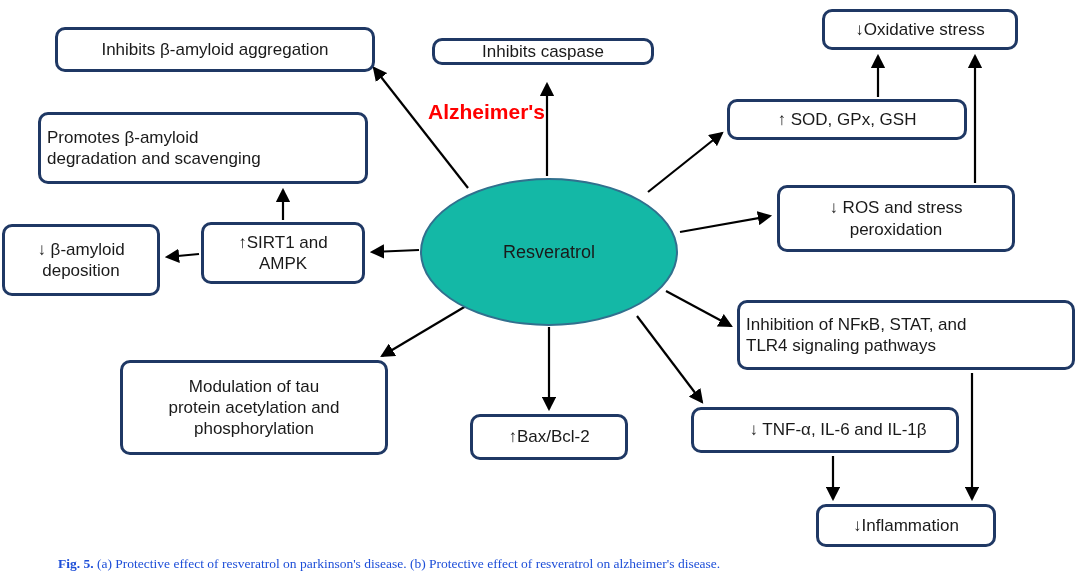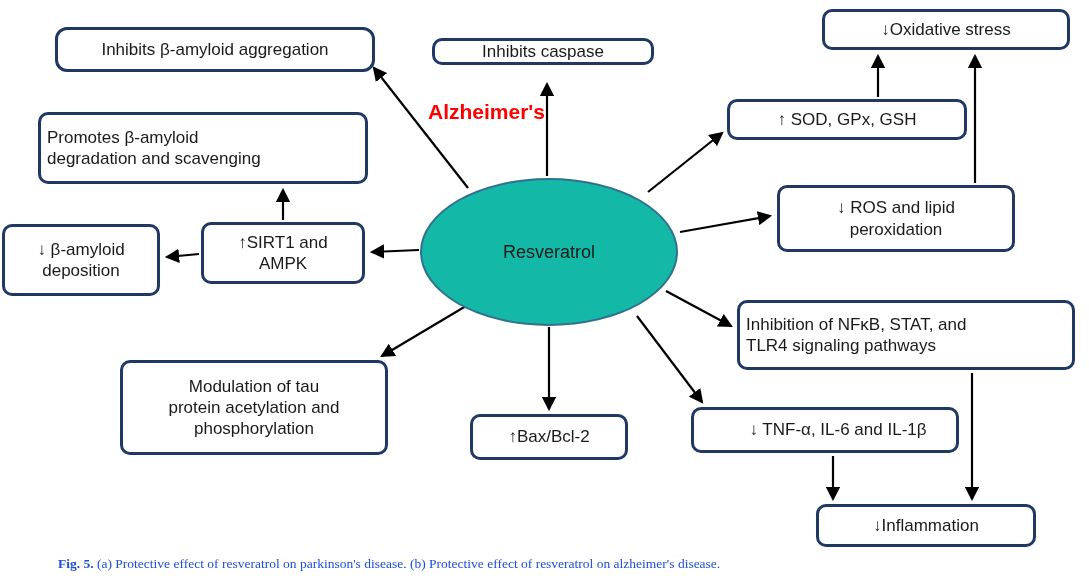--- a/index.html
+++ b/index.html
@@ -100,29 +100,29 @@
       <line x1="972" y1="373" x2="972" y2="499" marker-end="url(#ah)"></line>
     </g>
   </svg>
 
   <div class="ellipse">
     <span class="lbl">Resveratrol</span>
   </div>
 
   <div class="disease-label">Alzheimer's</div>
 
-  <div class="box" style="left:55px; top:27px; width:320px; height:45px;border-radius:12px;">
+  <div class="box" style="left:55px; top:27px; width:320px; height:45px;">
     <span class="lbl">Inhibits β-amyloid aggregation</span>
   </div>
 
   <div class="box" style="left:432px; top:38px; width:222px; height:27px;">
     <span class="lbl">Inhibits caspase</span>
   </div>
 
-  <div class="box" style="left:822px; top:9px; width:248px; height:41px;">
+  <div class="box" style="left:822px; top:9px; width:196px; height:41px;">
     <span class="lbl">↓Oxidative stress</span>
   </div>
 
   <div class="box" style="left:727px; top:99px; width:240px; height:41px;">
     <span class="lbl">↑ SOD, GPx, GSH</span>
   </div>
 
   <div class="box align-left" style="left:38px; top:112px; width:330px; height:72px;">
     <span class="lbl">Promotes β-amyloid
 degradation and scavenging</span>
@@ -132,21 +132,21 @@
     <span class="lbl">↓ β-amyloid
 deposition</span>
   </div>
 
   <div class="box" style="left:201px; top:222px; width:164px; height:62px;">
     <span class="lbl">↑SIRT1 and
 AMPK</span>
   </div>
 
   <div class="box" style="left:777px; top:185px; width:238px; height:67px;">
-    <span class="lbl">↓ ROS and lipid
+    <span class="lbl">↓ ROS and stress
 peroxidation</span>
   </div>
 
   <div class="box align-left" style="left:737px; top:300px; width:338px; height:70px;">
     <span class="lbl">Inhibition of NFκB, STAT, and
 TLR4 signaling pathways</span>
   </div>
 
   <div class="box" style="left:120px; top:360px; width:268px; height:95px;">
     <span class="lbl">Modulation of tau
@@ -155,21 +155,21 @@
   </div>
 
   <div class="box" style="left:470px; top:414px; width:158px; height:46px;">
     <span class="lbl">↑Bax/Bcl-2</span>
   </div>
 
   <div class="box" style="left:691px; top:407px; width:268px; height:46px;padding-left:32px;">
     <span class="lbl">↓ TNF-α, IL-6 and IL-1β</span>
   </div>
 
-  <div class="box" style="left:816px; top:504px; width:220px; height:43px;">
+  <div class="box" style="left:816px; top:504px; width:180px; height:43px;">
     <span class="lbl">↓Inflammation</span>
   </div>
 
   <div class="caption">
     <b>Fig. 5.</b><span> (a) Protective effect of resveratrol on parkinson's disease. (b) Protective effect of resveratrol on alzheimer's disease.</span>
   </div>
 
 </div>
 
 </body></html>

